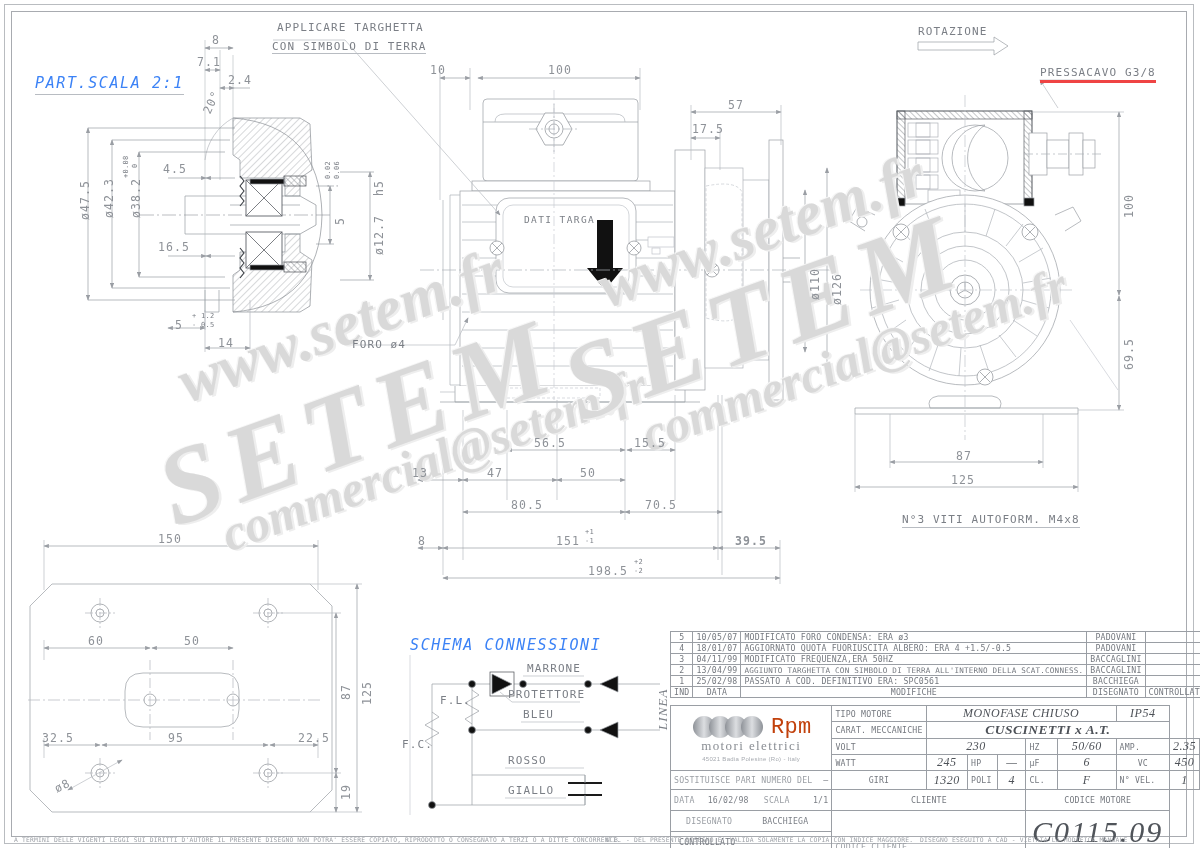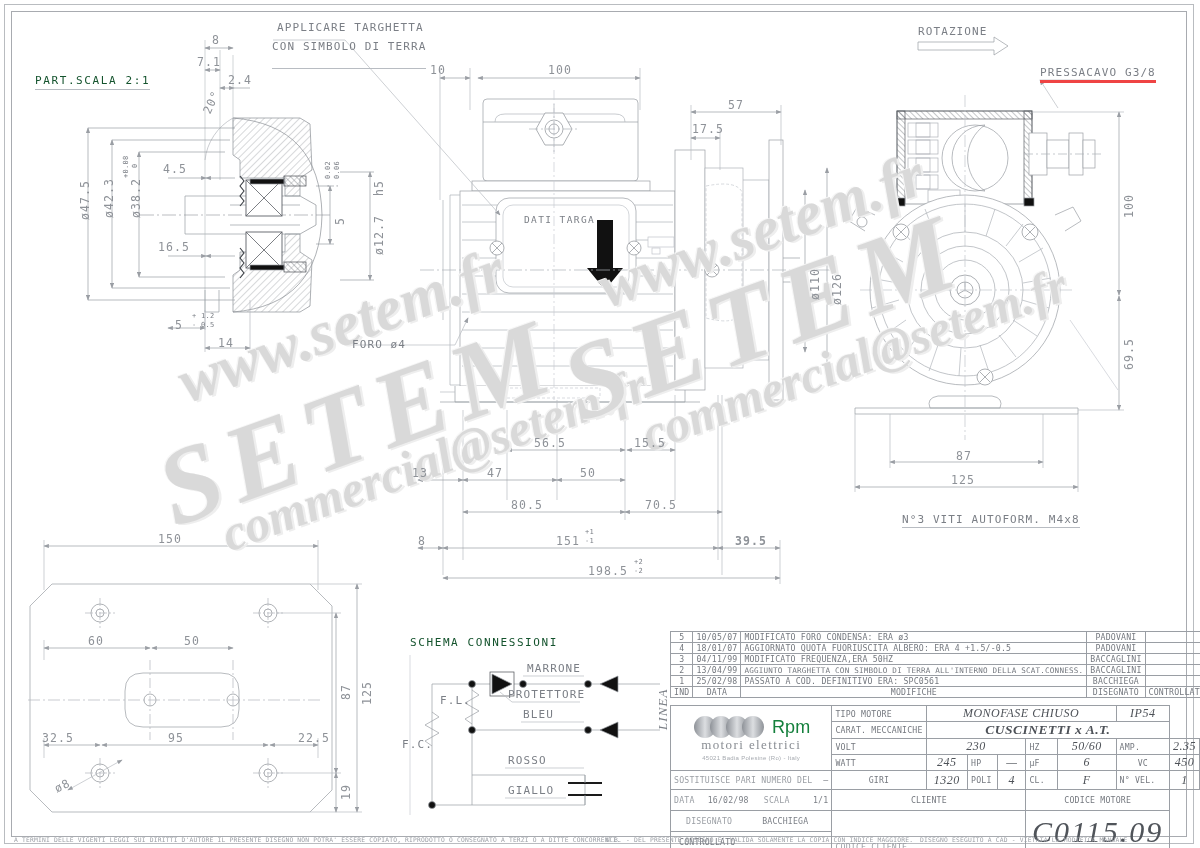--- a/index.html
+++ b/index.html
@@ -7,21 +7,21 @@
   body{width:1200px;height:848px;overflow:hidden;
        font-family:"DejaVu Sans Mono","Liberation Mono",monospace;}
   #sheet{position:relative;width:1200px;height:848px;background:#ffffff;}
   .outer-frame{position:absolute;left:4px;top:4px;width:1190px;height:840px;
         border:1px solid #b9bcc0;box-sizing:border-box;}
   .inner-frame{position:absolute;left:11px;top:11px;width:1176px;height:826px;
         border:1px solid #a8abb0;box-sizing:border-box;}
   svg.draw{position:absolute;left:0;top:0;width:1200px;height:848px;}
   .lbl{position:absolute;color:#7b7f86;font-size:11px;letter-spacing:1.1px;white-space:nowrap;}
   .lbl.dim{color:#8e9298;font-size:11.5px;}
-  .lbl.title{color:#14532d;font-size:11px;letter-spacing:1.6px;}
+  .lbl.title{color:#3b82f6;font-size:15px;letter-spacing:1.6px;font-style:italic;}
   .lbl.tiny{font-size:7px;letter-spacing:0.3px;}
   .vert{transform-origin:0 0;}
   
   #wm{position:absolute;left:0;top:0;width:1200px;height:848px;pointer-events:none;
       overflow:hidden;}
   .wmtxt{position:absolute;color:#d9d9d9;font-family:"Liberation Serif",serif;
      font-weight:bold;font-style:italic;white-space:nowrap;
      text-shadow:2px 2px 0 #eeeeee,-1px -1px 0 #f6f6f6;}
   
   .tblbox{position:absolute;box-sizing:border-box;}
@@ -472,21 +472,21 @@
     <div class="wmtxt" style="left:170px;top:290px;font-size:62px;transform:rotate(-20deg);">www.setem.fr</div>
     <div class="wmtxt" style="left:150px;top:360px;font-size:108px;letter-spacing:10px;transform:rotate(-20deg);">SETEM</div>
     <div class="wmtxt" style="left:210px;top:430px;font-size:50px;transform:rotate(-20deg);">commercial@setem.fr</div>
     <div class="wmtxt" style="left:555px;top:255px;font-size:108px;letter-spacing:10px;transform:rotate(-20deg);">SETEM</div>
     <div class="wmtxt" style="left:590px;top:195px;font-size:62px;transform:rotate(-20deg);">www.setem.fr</div>
     <div class="wmtxt" style="left:630px;top:330px;font-size:50px;transform:rotate(-20deg);">commercial@setem.fr</div>
   </div>
 
   <div class="lbl title" style="left:35px;top:74px;border-bottom:1px solid #b8bcc2;padding-bottom:2px;">PART.SCALA 2:1</div>
   <div class="lbl" style="left:277px;top:21px;">APPLICARE TARGHETTA</div>
-  <div class="lbl" style="left:272px;top:40px;border-bottom:1px solid #b8bcc2;padding-bottom:15px;">CON SIMBOLO DI TERRA</div>
+  <div class="lbl" style="left:272px;top:40px;border-bottom:1px solid #b8bcc2;padding-bottom:0;">CON SIMBOLO DI TERRA</div>
 
   <div class="lbl dim" style="left:212px;top:33px;">8</div>
   <div class="lbl dim" style="left:197px;top:55px;">7.1</div>
   <div class="lbl dim" style="left:228px;top:73px;">2.4</div>
   <div class="lbl dim vert" style="left:200px;top:110px;transform:rotate(-65deg);">20°</div>
 
   <div class="lbl dim vert" style="left:78px;top:220px;transform:rotate(-90deg);">ø47.5</div>
   <div class="lbl dim vert" style="left:102px;top:218px;transform:rotate(-90deg);">ø42.3</div>
   <div class="lbl dim vert" style="left:129px;top:218px;transform:rotate(-90deg);">ø38.2</div>
   <div class="lbl tiny vert" style="left:122px;top:178px;transform:rotate(-90deg);">+0.08</div>
@@ -623,21 +623,21 @@
                       <stop offset="0" stop-color="#8e9298"></stop>
                         <stop offset="0.5" stop-color="#dcdee1"></stop>
                       <stop offset="1" stop-color="#8e9298"></stop>
                     </linearGradient>
                   </defs>
                   <ellipse cx="13" cy="12" rx="11" ry="11" fill="url(#lg)"></ellipse>
                   <ellipse cx="29" cy="12" rx="11" ry="11" fill="url(#lg)"></ellipse>
                   <ellipse cx="45" cy="12" rx="11" ry="11" fill="url(#lg)"></ellipse>
                   <ellipse cx="61" cy="12" rx="11" ry="11" fill="url(#lg)"></ellipse>
                 </svg>
-                <span style="font-family:Liberation Sans, sans-serif;font-size:18px;color:#15803d;">Rpm</span>
+                <span style="font-family:Liberation Mono, monospace;font-size:22px;color:#c2410c;">Rpm</span>
               </div>
               <div style="font-family:Liberation Serif, serif;font-size:13px;color:#8a8e94;letter-spacing:1.4px;margin-top:-2px;">motori elettrici</div>
               <div style="font-family:'Liberation Sans',sans-serif;font-size:6px;color:#a6aab0;letter-spacing:0.3px;margin-top:2px;">45021 Badia Polesine (Ro) - Italy</div>
             </div>
           </td>
           <td class="hdr" style="width:78px;text-align:left">TIPO MOTORE</td>
           <td class="c" colspan="5" style="width:160px">
             <span class="val-it">MONOFASE CHIUSO</span>
           </td>
           <td class="c" style="width:48px">

